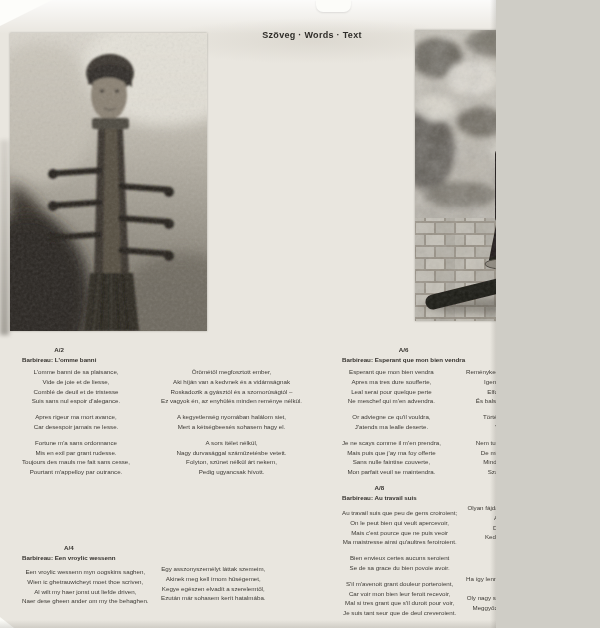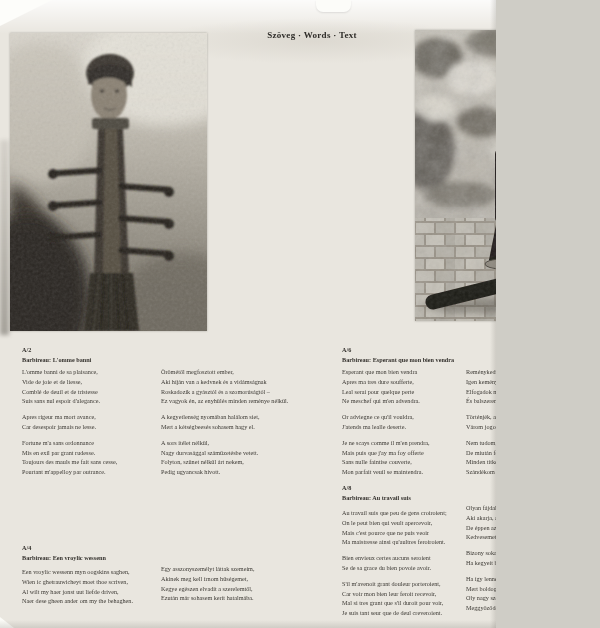--- a/index.html
+++ b/index.html
@@ -1,20 +1,21 @@
 <!DOCTYPE html>
 <html><head>
 <meta charset="utf-8">
 <style>
   html,body{margin:0;padding:0;background:#cfcdc6;}
   #page{
     position:relative;width:496px;height:628px;overflow:hidden;
     background:#e9e6df;
-    font-family:Liberation Serif, serif;
+    font-family:Liberation Sans, sans-serif;
     color:#3a3733;
+    text-align:center;
   }
   
   .top-sheen{position:absolute;left:0;top:0;width:600px;height:34px;
     background:linear-gradient(180deg,rgba(255,255,255,.85),rgba(255,255,255,0));}
   .mid-sheen{position:absolute;left:150px;top:18px;width:330px;height:46px;border-radius:50%;
     background:radial-gradient(ellipse at center,rgba(210,206,197,.55),rgba(210,206,197,0) 70%);}
   .corner-wedge{position:absolute;left:0;top:0;width:52px;height:26px;background:#fdfdfa;
     clip-path:polygon(0 0,100% 0,0 100%);}
   .top-tab{position:absolute;left:316px;top:0;width:35px;height:12px;background:#fcfcf9;
     border-radius:0 0 7px 7px;box-shadow:0 1px 2px rgba(0,0,0,.10);}

